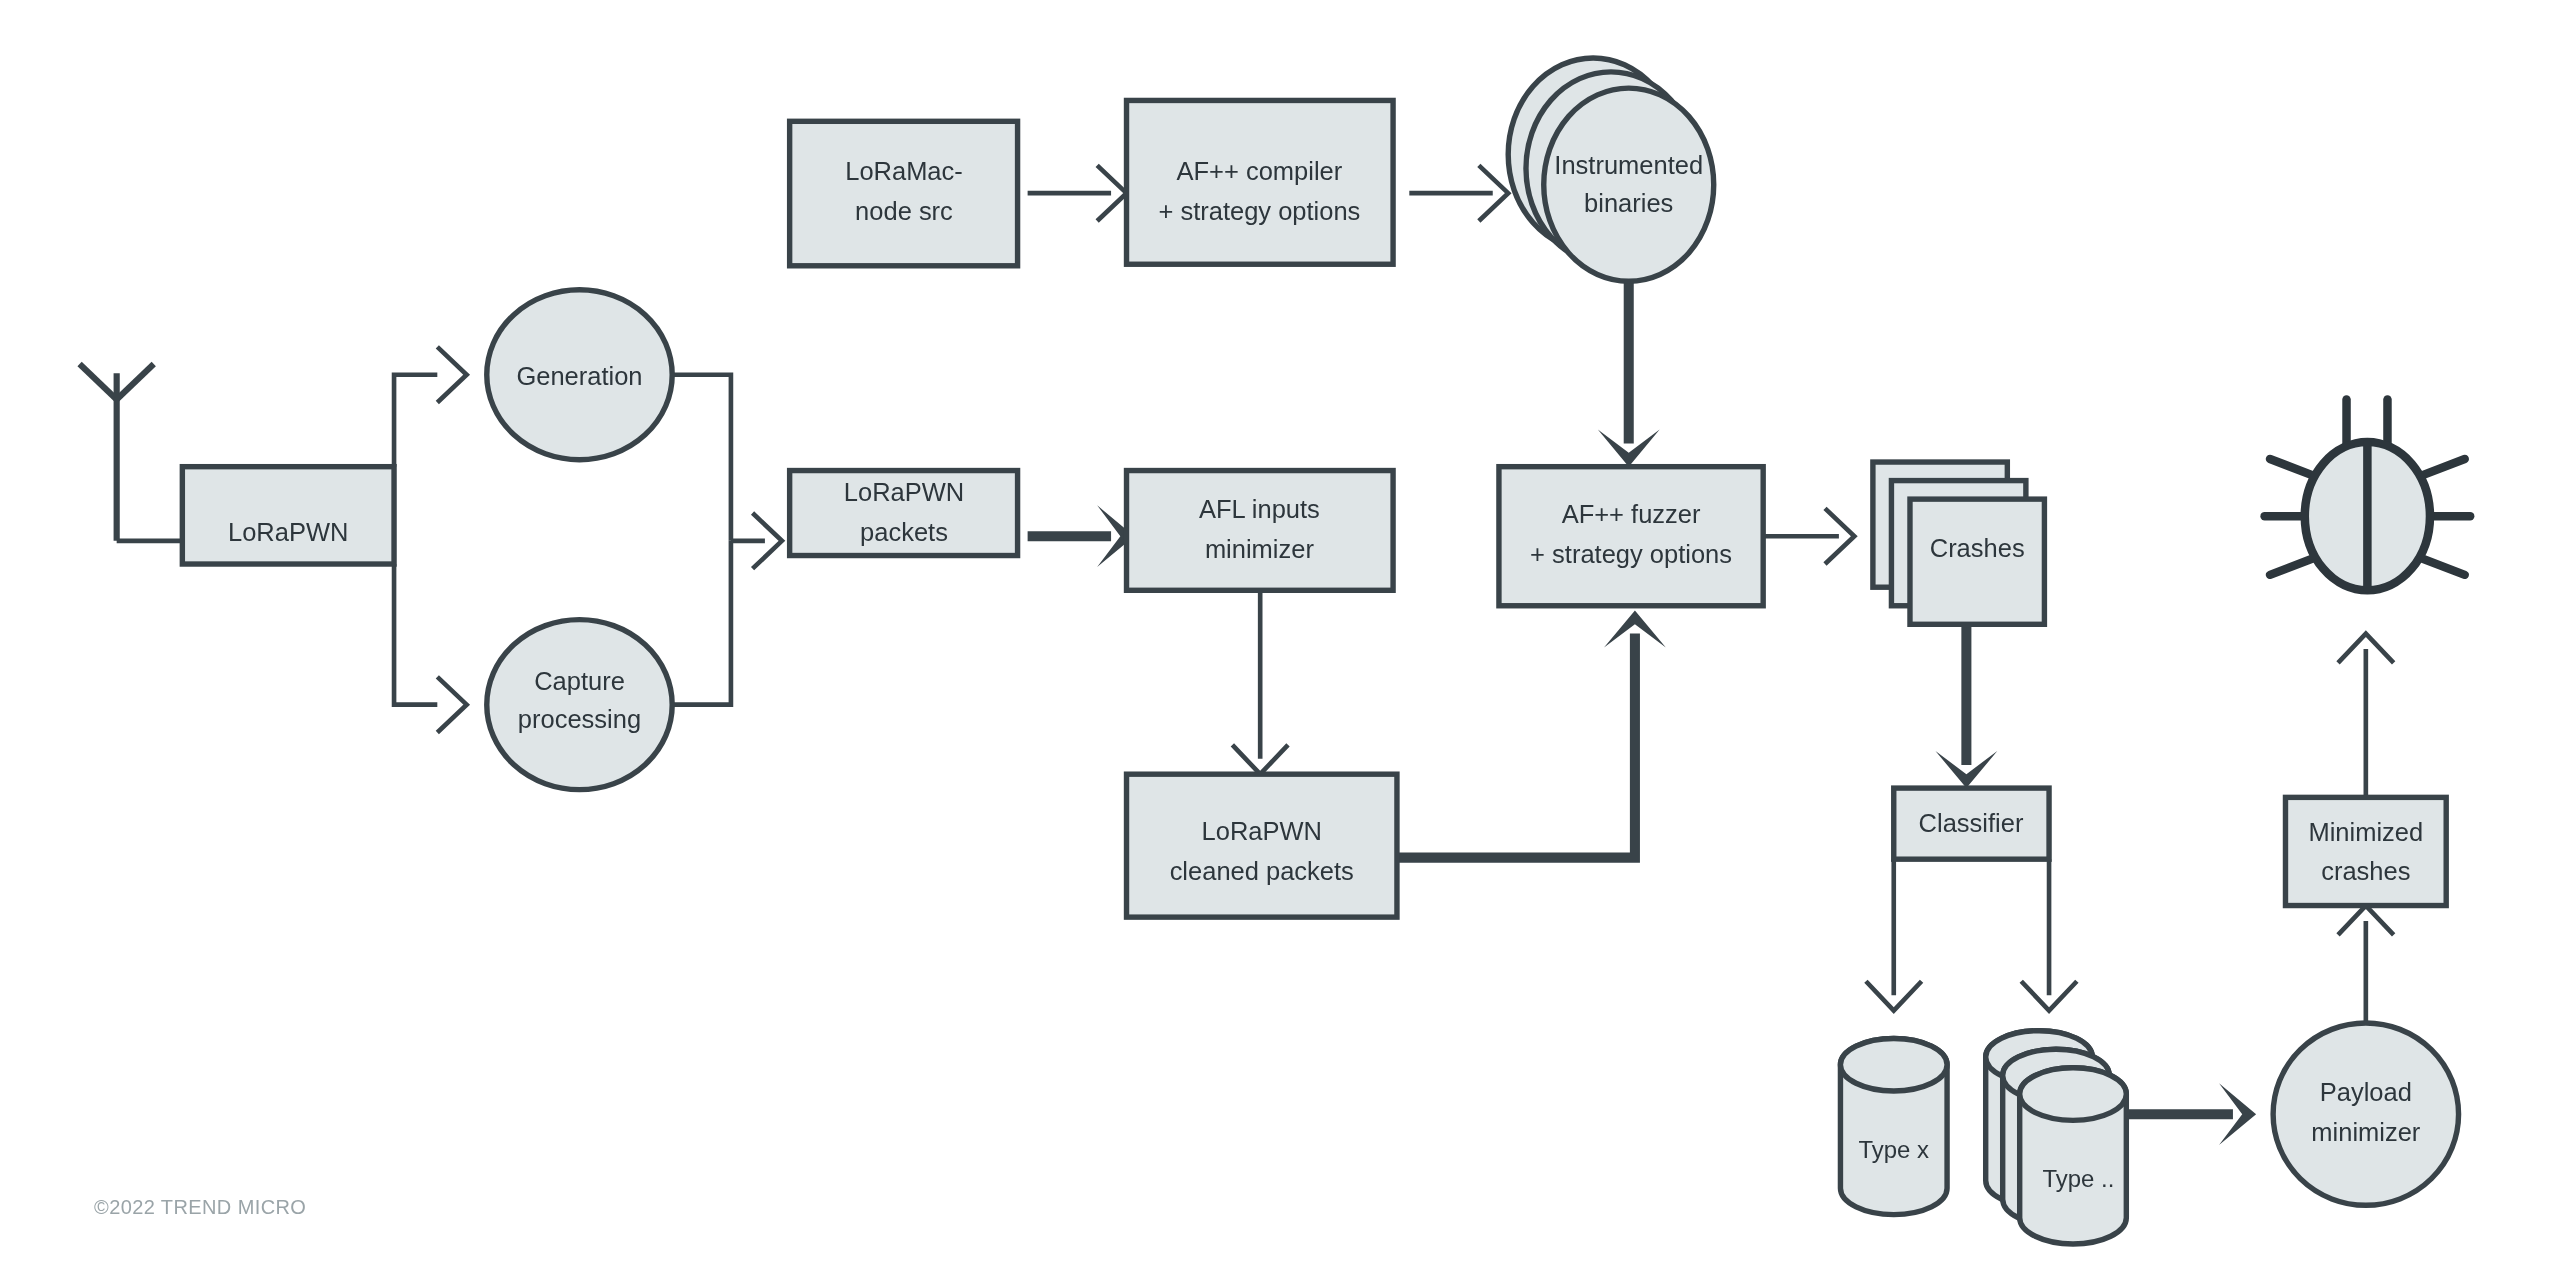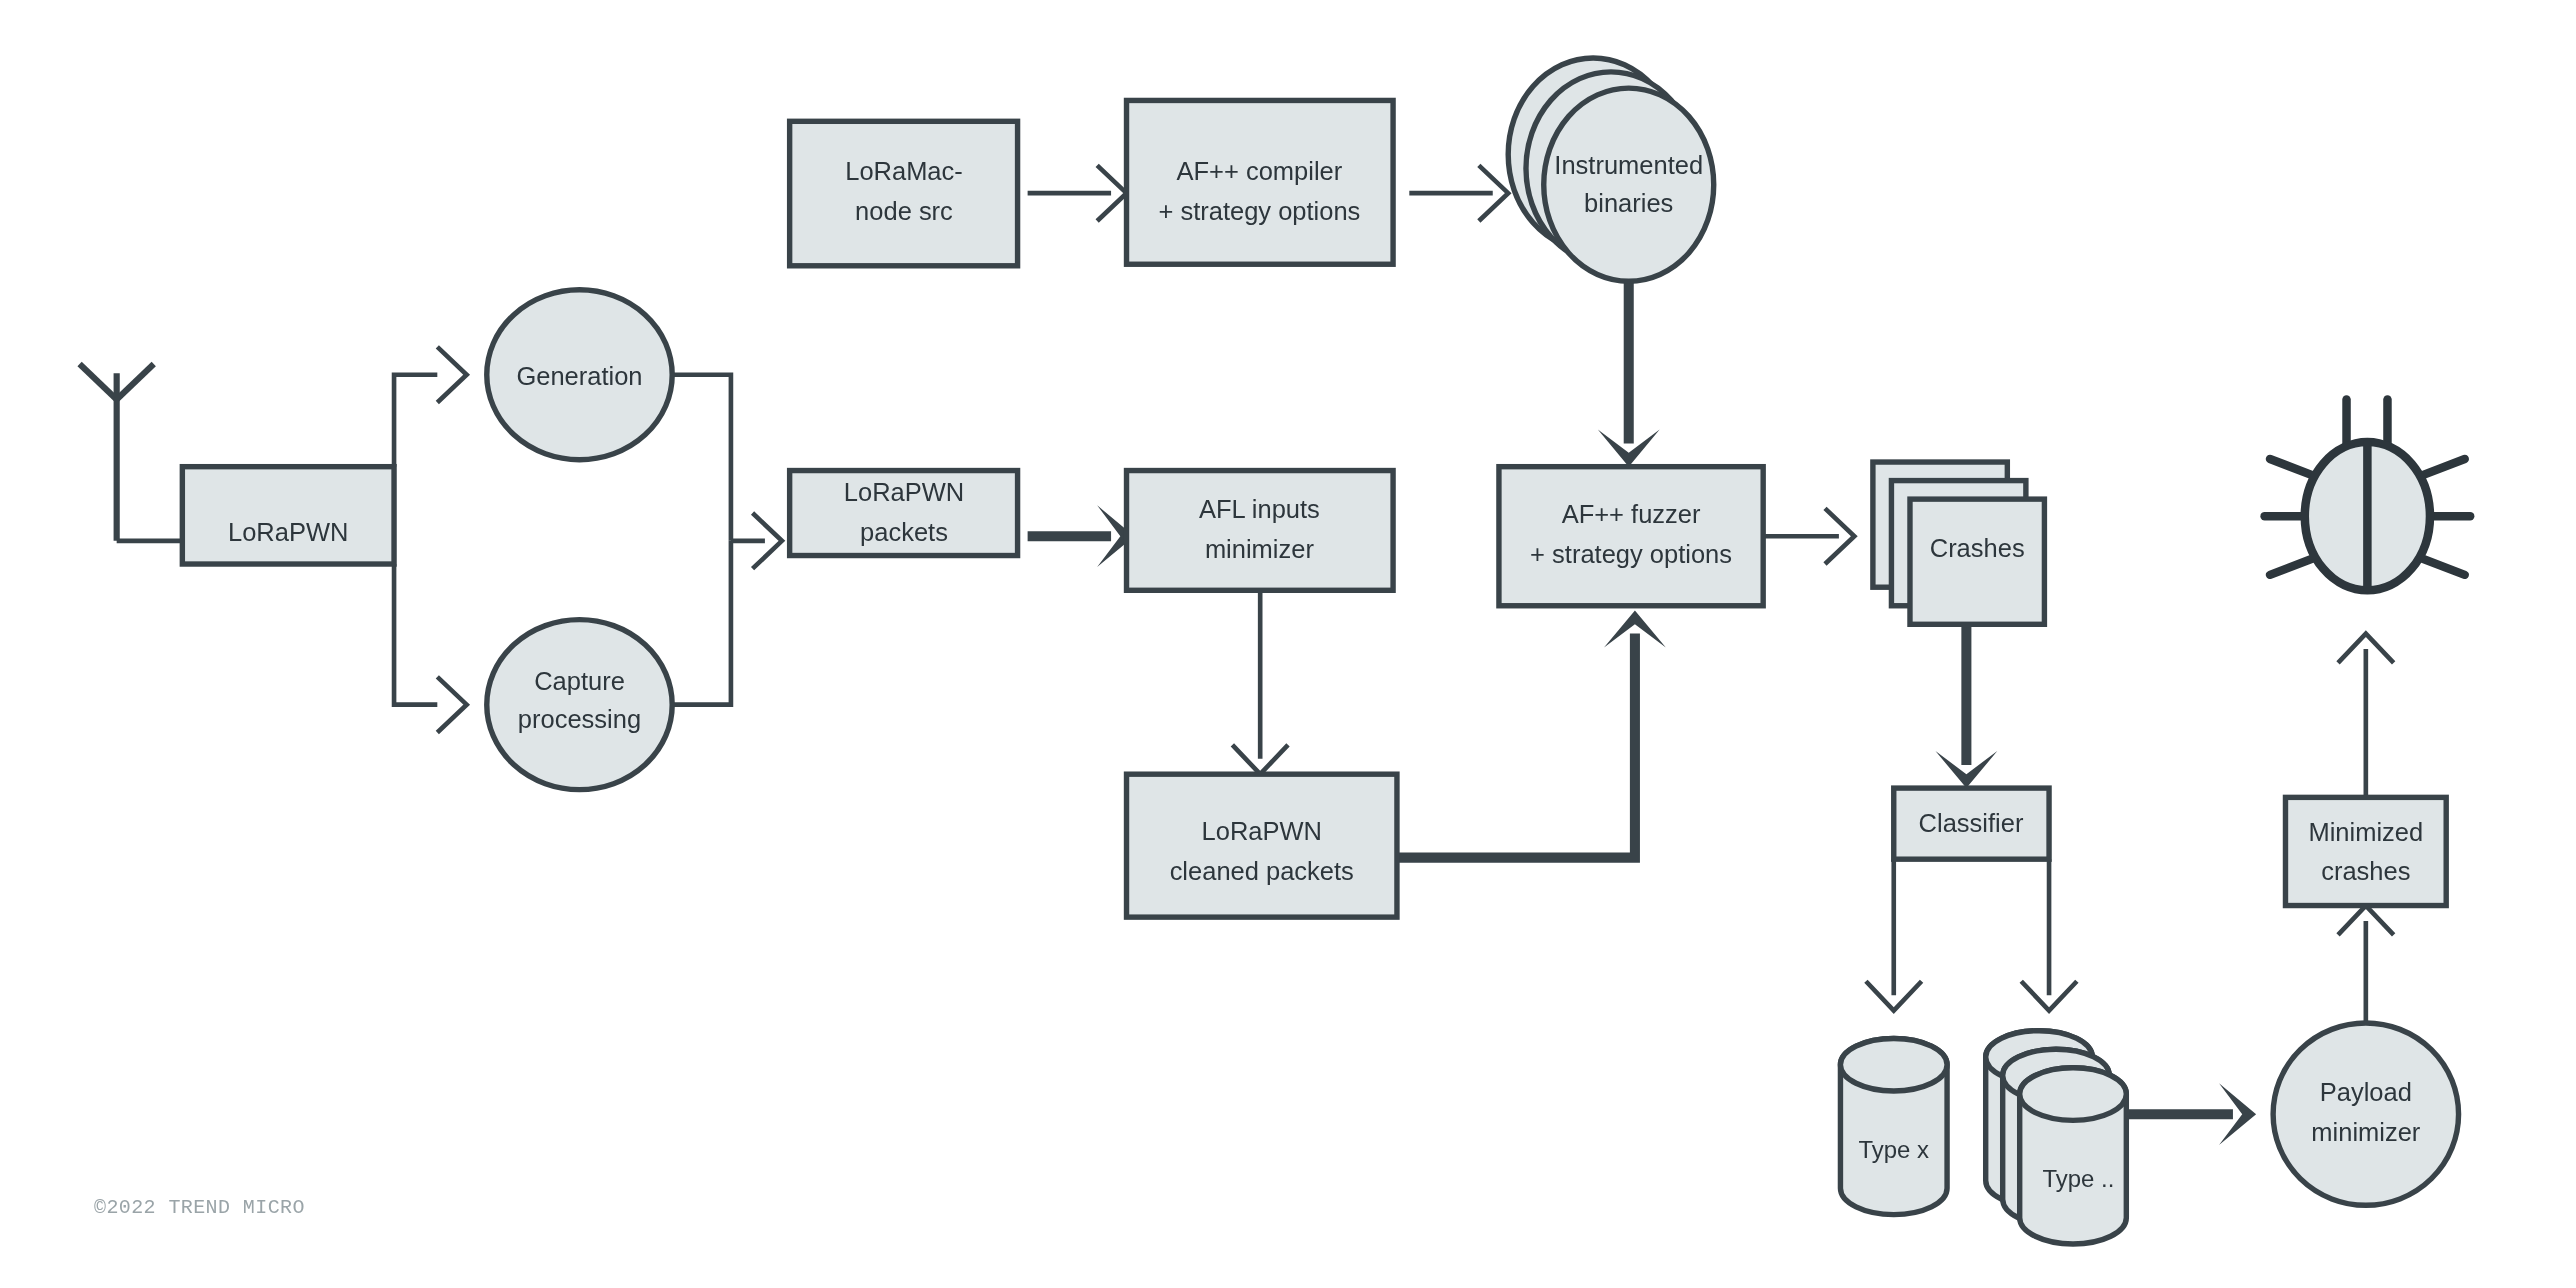--- a/index.html
+++ b/index.html
@@ -17,21 +17,21 @@
   .lbl-sm{font-size:31px;}
   .conn{fill:none;stroke:#394349;stroke-width:6;}
   .conn-thick{fill:none;stroke:#394349;stroke-width:13;}
   .ah{fill:none;stroke:#394349;stroke-width:6;stroke-linecap:butt;stroke-linejoin:miter;}
   .ah-solid{fill:#394349;}
   .antenna{fill:none;stroke:#394349;stroke-width:8;stroke-linecap:butt;}
   .bug-body{fill:#dfe5e7;stroke:#2d363c;stroke-width:11;}
   .bug-leg{fill:none;stroke:#2d363c;stroke-width:11;stroke-linecap:round;}
   .copyright{
     position:absolute;left:94px;top:1196px;
-    font-family:Liberation Mono, monospace;
+    font-family:Liberation Sans, sans-serif;
     font-size:20px;color:#9aa4a8;letter-spacing:0.4px;white-space:nowrap;
   }
 </style>
 </head>
 <body>
 
 <div id="stage">
 
 <svg id="diagram" viewBox="0 0 3334 1667" xmlns="http://www.w3.org/2000/svg">
 

